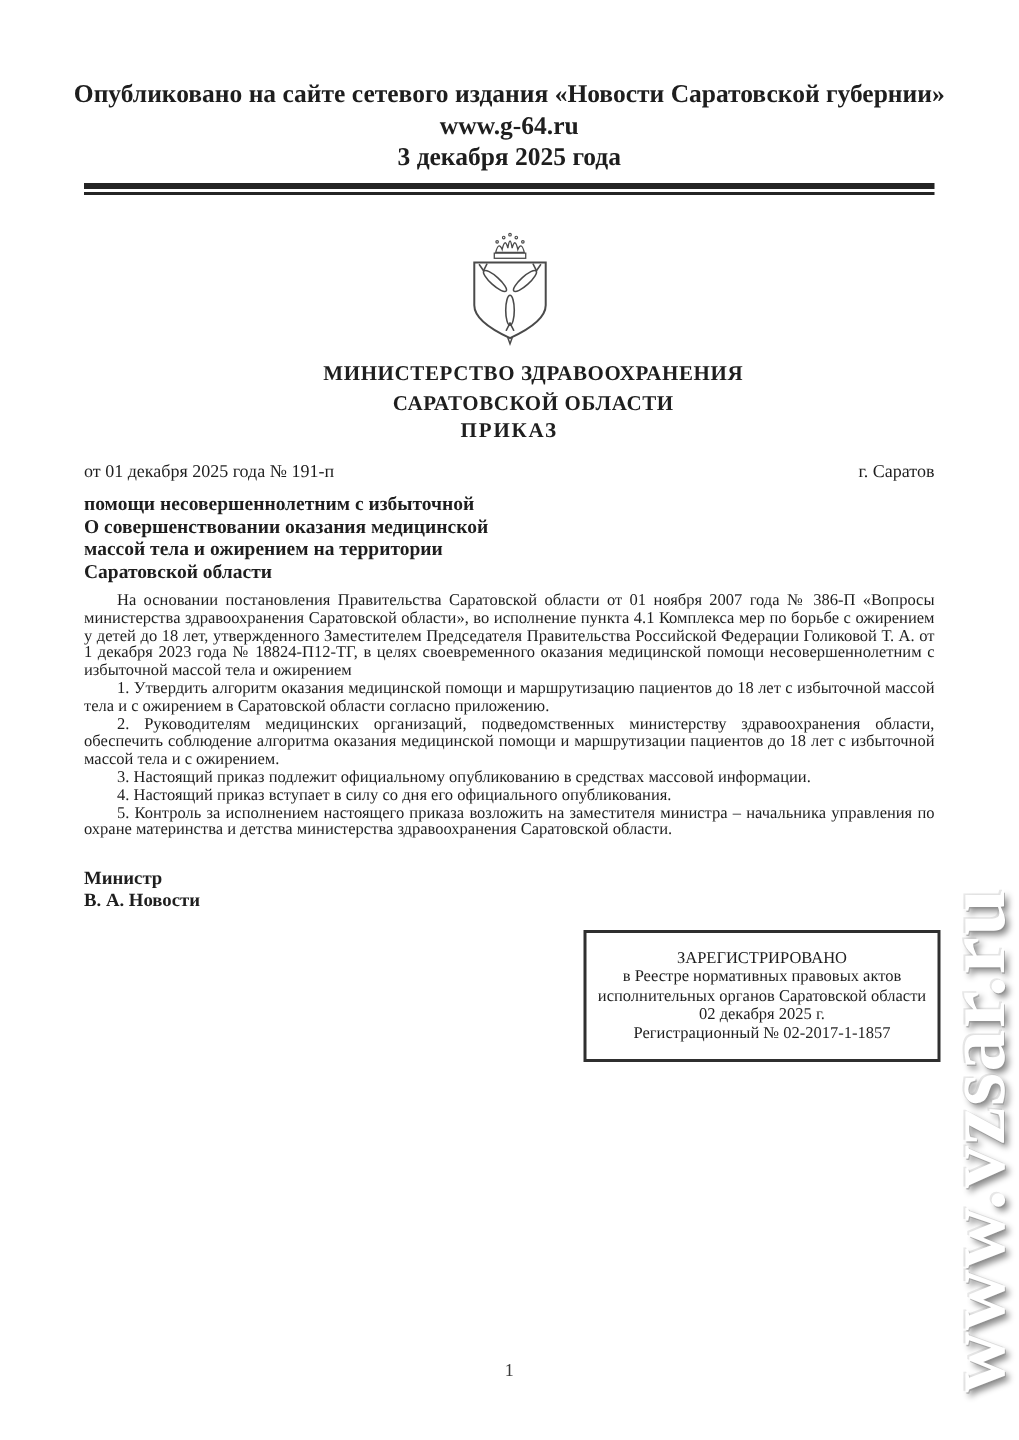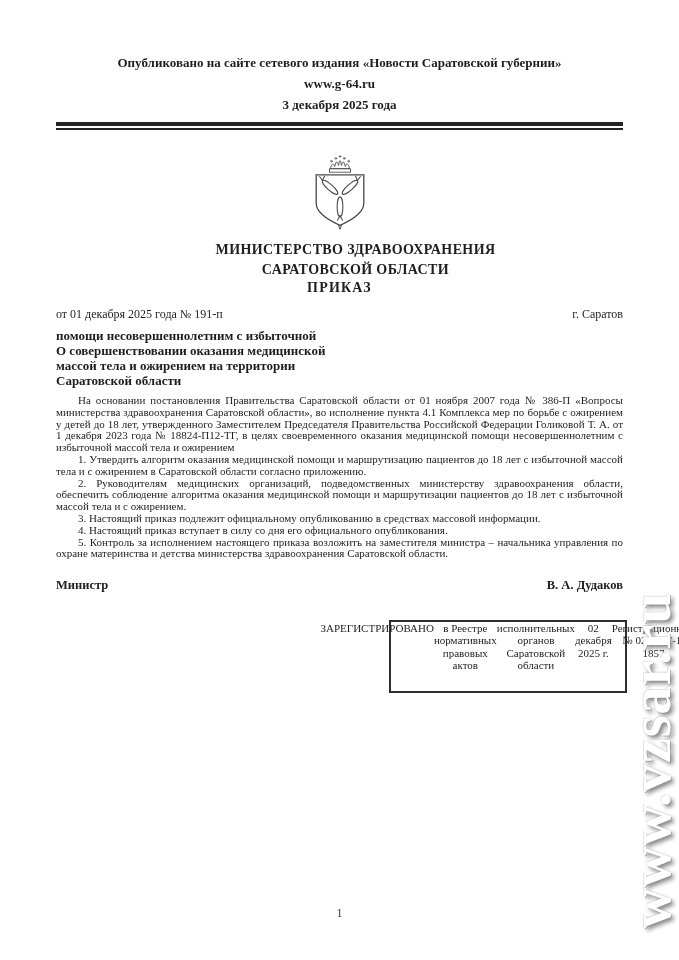--- a/index.html
+++ b/index.html
@@ -11,21 +11,21 @@
     margin: 0 auto;
     background: #ffffff;
     overflow: hidden;
     font-family: "Liberation Serif", "DejaVu Serif", serif;
     color: #1e1e1e;
   }
   .pub-header {
     padding-top: 52px;
     text-align: center;
     font-weight: bold;
-    font-size: 13px;
+    font-size: 17px;
     line-height: 21px;
   }
   .double-rule {
     margin: 7px 56px 0 56px;
     height: 8px;
     border-top: 4px solid #242424;
     border-bottom: 2px solid #242424;
   }
   .coat {
     display: block;
@@ -72,30 +72,31 @@
     hyphens: manual;
   }
   .body-text p { text-indent: 22px; }
   .sign-row {
     display: flex;
     justify-content: space-between;
     margin: 18px 56px 0 56px;
     font-weight: bold;
     font-size: 12.5px;
     line-height: 15px;
+    flex-direction: column;
   }
   .reg-box {
     position: absolute;
     left: 389px;
     top: 620px;
     width: 238px;
-    height: 73px;
+    height: 88px;
     border: 2px solid #2f2f2f;
     display: flex;
-    flex-direction: row;
+    flex-direction: column;
     justify-content: center;
     text-align: center;
     font-size: 11px;
     line-height: 12.4px;
   }
   .page-number {
     position: absolute;
     left: 0;
     top: 906px;
     width: 100%;
@@ -190,21 +191,21 @@
     <p>На основании постановления Правительства Саратовской области от 01 ноября 2007 года № 386-П «Вопросы мини­стерства здравоохранения Саратовской области», во исполнение пункта 4.1 Комплекса мер по борьбе с ожирением у детей до 18 лет, утвержденного Заместителем Председателя Правительства Российской Федерации Голиковой Т. А. от 1 декабря 2023 года № 18824-П12-ТГ, в целях своевременного оказания медицинской помощи несовершеннолетним с избыточной массой тела и ожирением</p>
     <p>1. Утвердить алгоритм оказания медицинской помощи и маршрутизацию пациентов до 18 лет с избыточной массой тела и с ожирением в Саратовской области согласно приложению.</p>
     <p>2. Руководителям медицинских организаций, подведомственных министерству здравоохранения области, обеспечить соблюдение алгоритма оказания медицинской помощи и маршрутизации пациентов до 18 лет с избыточной массой тела и с ожирением.</p>
     <p>3. Настоящий приказ подлежит официальному опубликованию в средствах массовой информации.</p>
     <p>4. Настоящий приказ вступает в силу со дня его официального опубликования.</p>
     <p>5. Контроль за исполнением настоящего приказа возложить на заместителя министра – начальника управления по охране материнства и детства министерства здравоохранения Саратовской области.</p>
   </div>
 
   <div class="sign-row">
     <span>Министр</span>
-    <span>В. А. Дудаков</span>
+    <span>В. А. Новости</span>
   </div>
 
   <div class="reg-box">
     <div>ЗАРЕГИСТРИРОВАНО</div>
     <div>в Реестре нормативных правовых актов</div>
     <div>исполнительных органов Саратовской области</div>
     <div>02 декабря 2025 г.</div>
     <div>Регистрационный № 02-2017-1-1857</div>
   </div>
 

